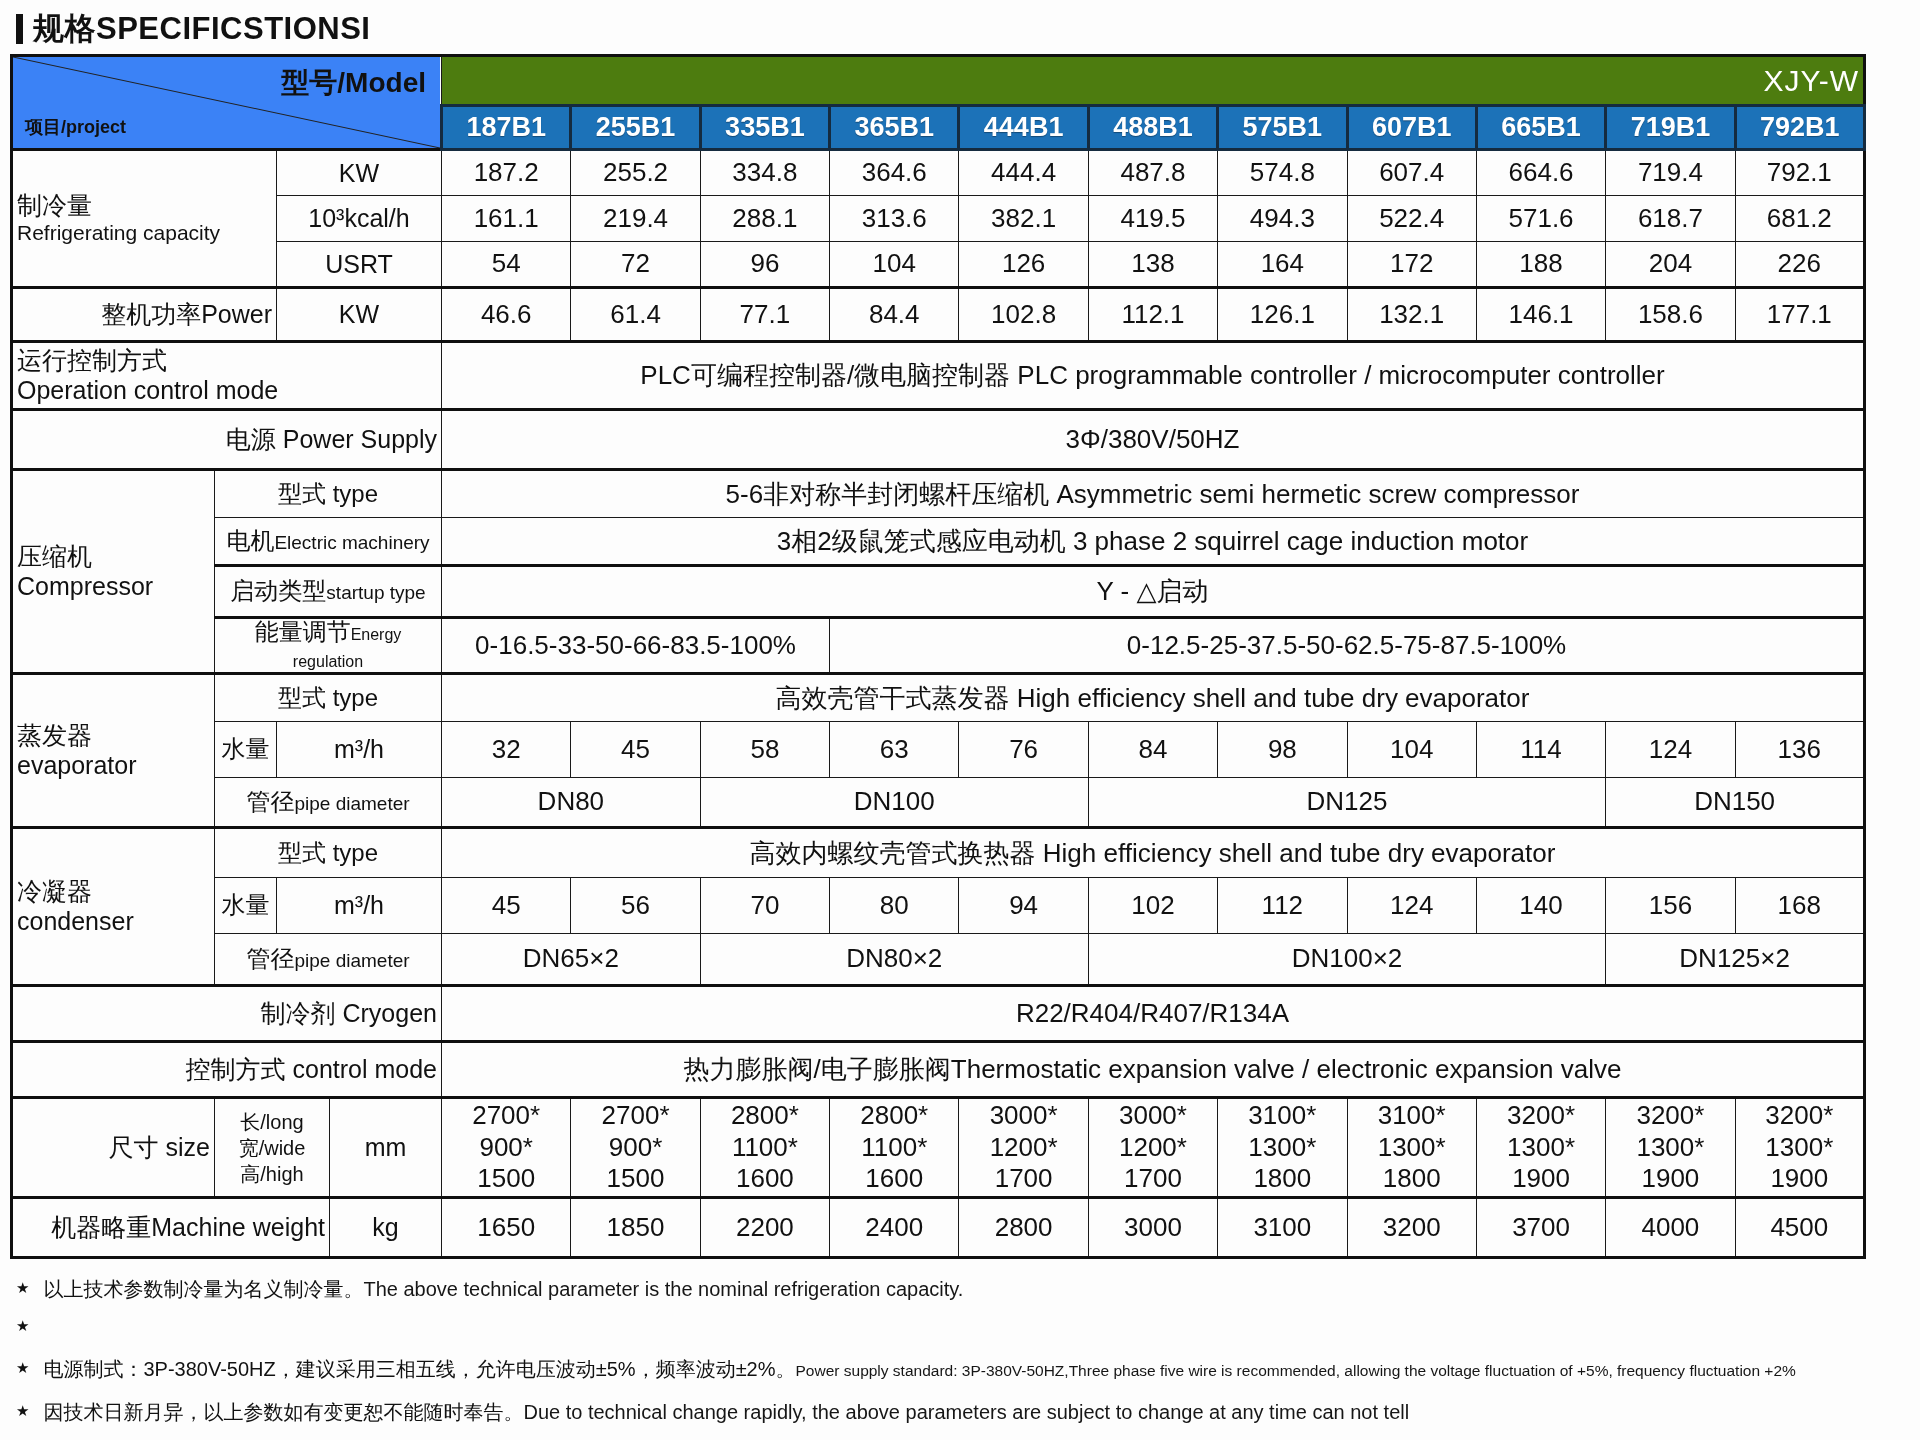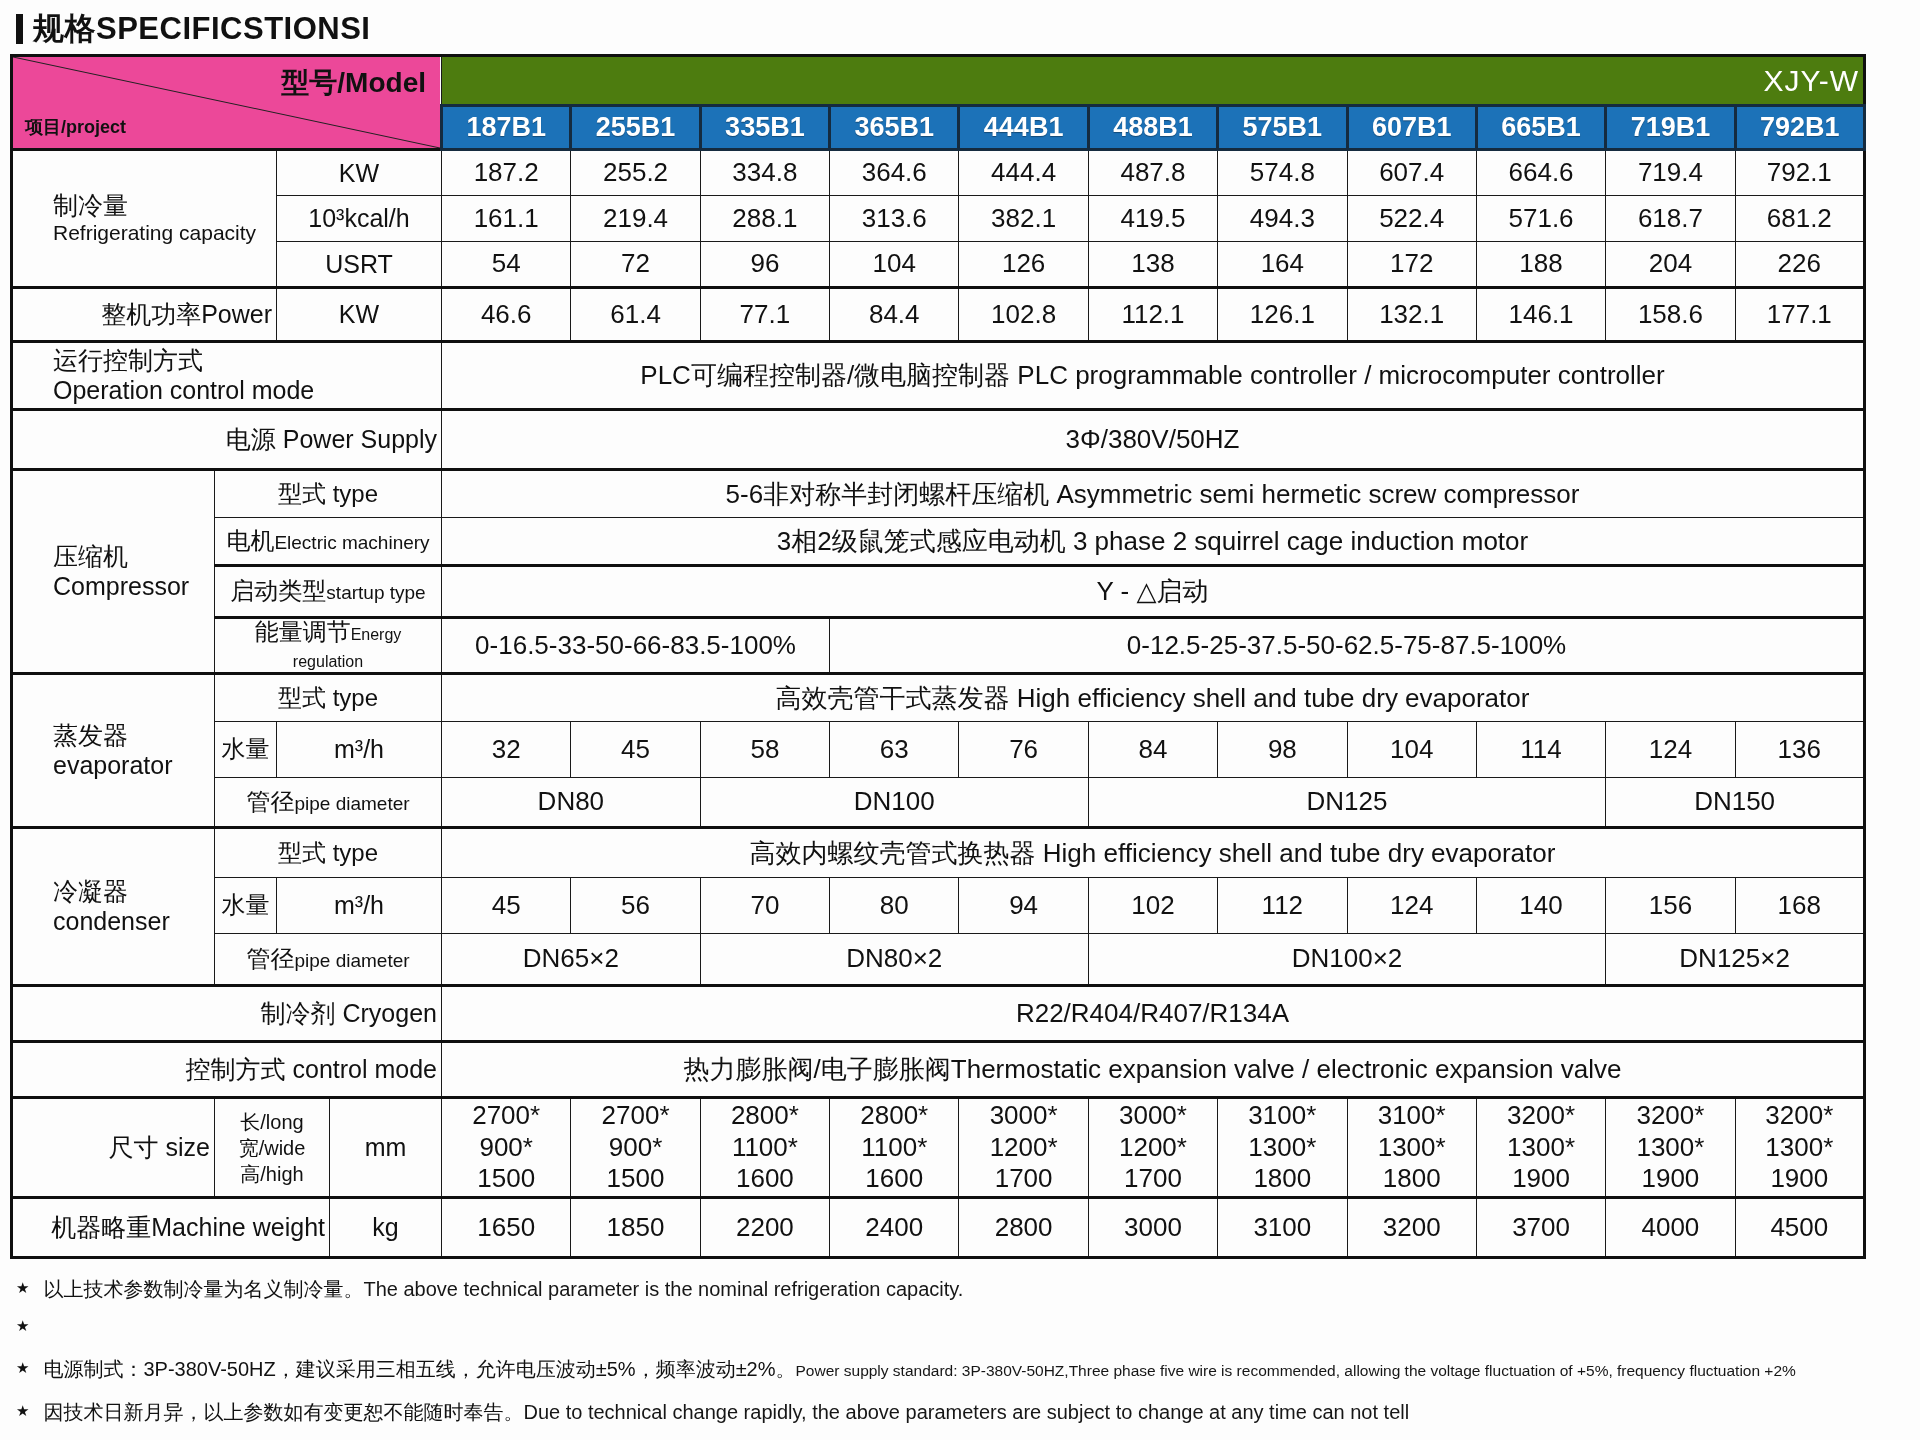--- a/index.html
+++ b/index.html
@@ -14,32 +14,32 @@
 
   
   table.spec {
     border-collapse:collapse; table-layout:fixed;
     width:1856px; margin-left:10px;
     border:3.5px solid #101010;
   }
   .spec td, .spec th { border:1.6px solid #1a1a1a; padding:0 4px; overflow:hidden; vertical-align:middle; }
   tr.sec > td, tr.sec > th { border-top:3.2px solid #101010; }
 
-  .corner { background:#ec4899; position:relative; padding:0; }
+  .corner { background:#3b82f6; position:relative; padding:0; }
   .corner svg { position:absolute; inset:0; width:100%; height:100%; display:block; }
   .corner .corner-tr { position:absolute; top:7px; right:14px; font-size:28px; font-weight:bold; }
   .corner .corner-bl { position:absolute; bottom:9px; left:12px; font-size:18px; font-weight:bold; }
 
   .series-cell { background:#4d7c0f; color:#fff; font-size:30px; font-weight:normal; text-align:right; letter-spacing:1px; }
   .model-cell  { background:#1c72b8; color:#fff; font-size:27px; font-weight:bold; text-align:center;
                  border:3px solid #152b3f !important; text-shadow:0 1px 1px rgba(0,0,0,.35); }
   tr.models-row { background:#152b3f; }
 
   .lbl  { font-size:25px; text-align:left; padding-left:12px; line-height:1.18; }
-  .lbl .zh, .lbl .en { display:block;margin-left:36px; }
+  .lbl .zh, .lbl .en { display:block; }
   .lbl .en { font-size:21px; }
   .lbl-inline { font-size:25px; text-align:right; padding-left:12px; }
   .sub  { font-size:24px; text-align:center; padding-left:8px; line-height:1.1; }
   .sub .en-sm { font-size:16px; }
   .sub .en-md { font-size:19px; }
   .unit { font-size:25px; text-align:center; }
   .val  { font-size:26px; text-align:center; white-space:pre-line; line-height:1.22; }
   .full { font-size:26px; text-align:center; }
   .dims { white-space:pre-line; font-size:20px; line-height:1.3; padding-left:6px;margin-left:8px; }
 

